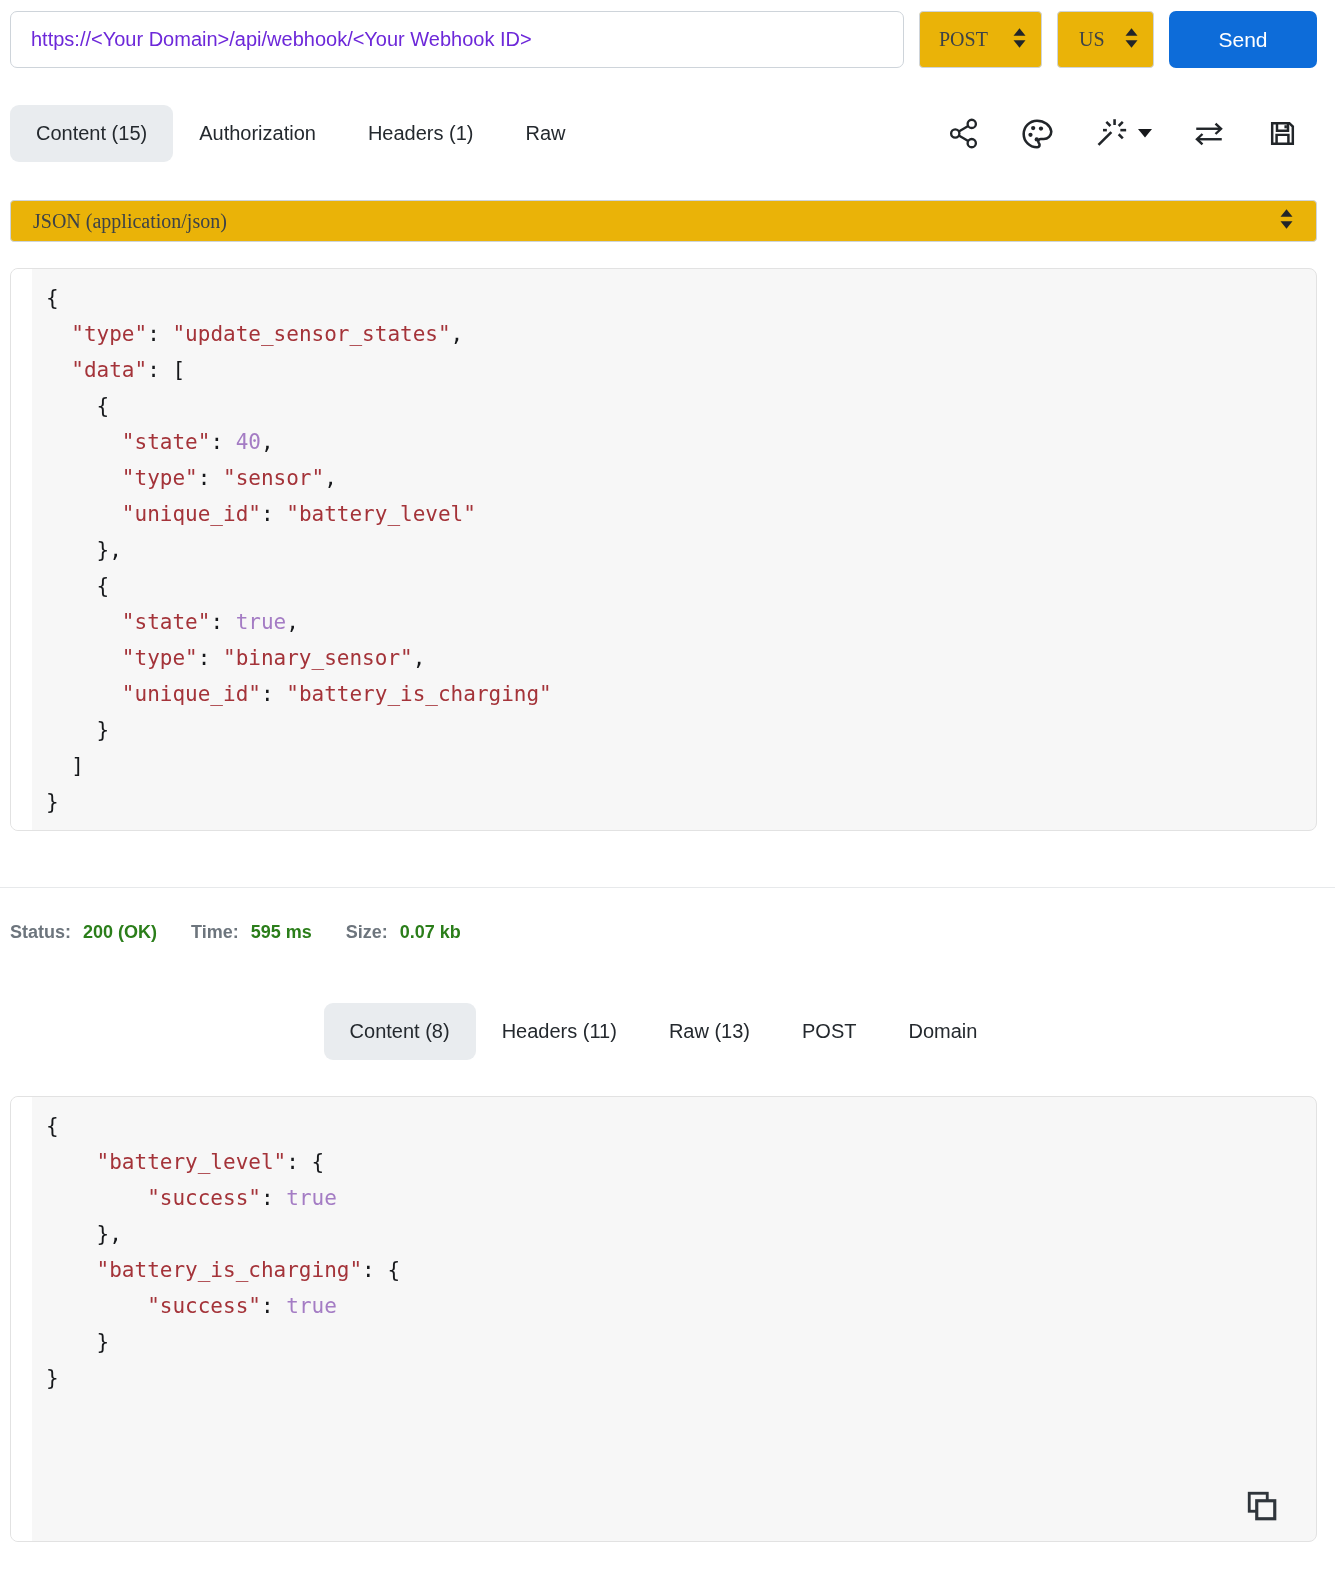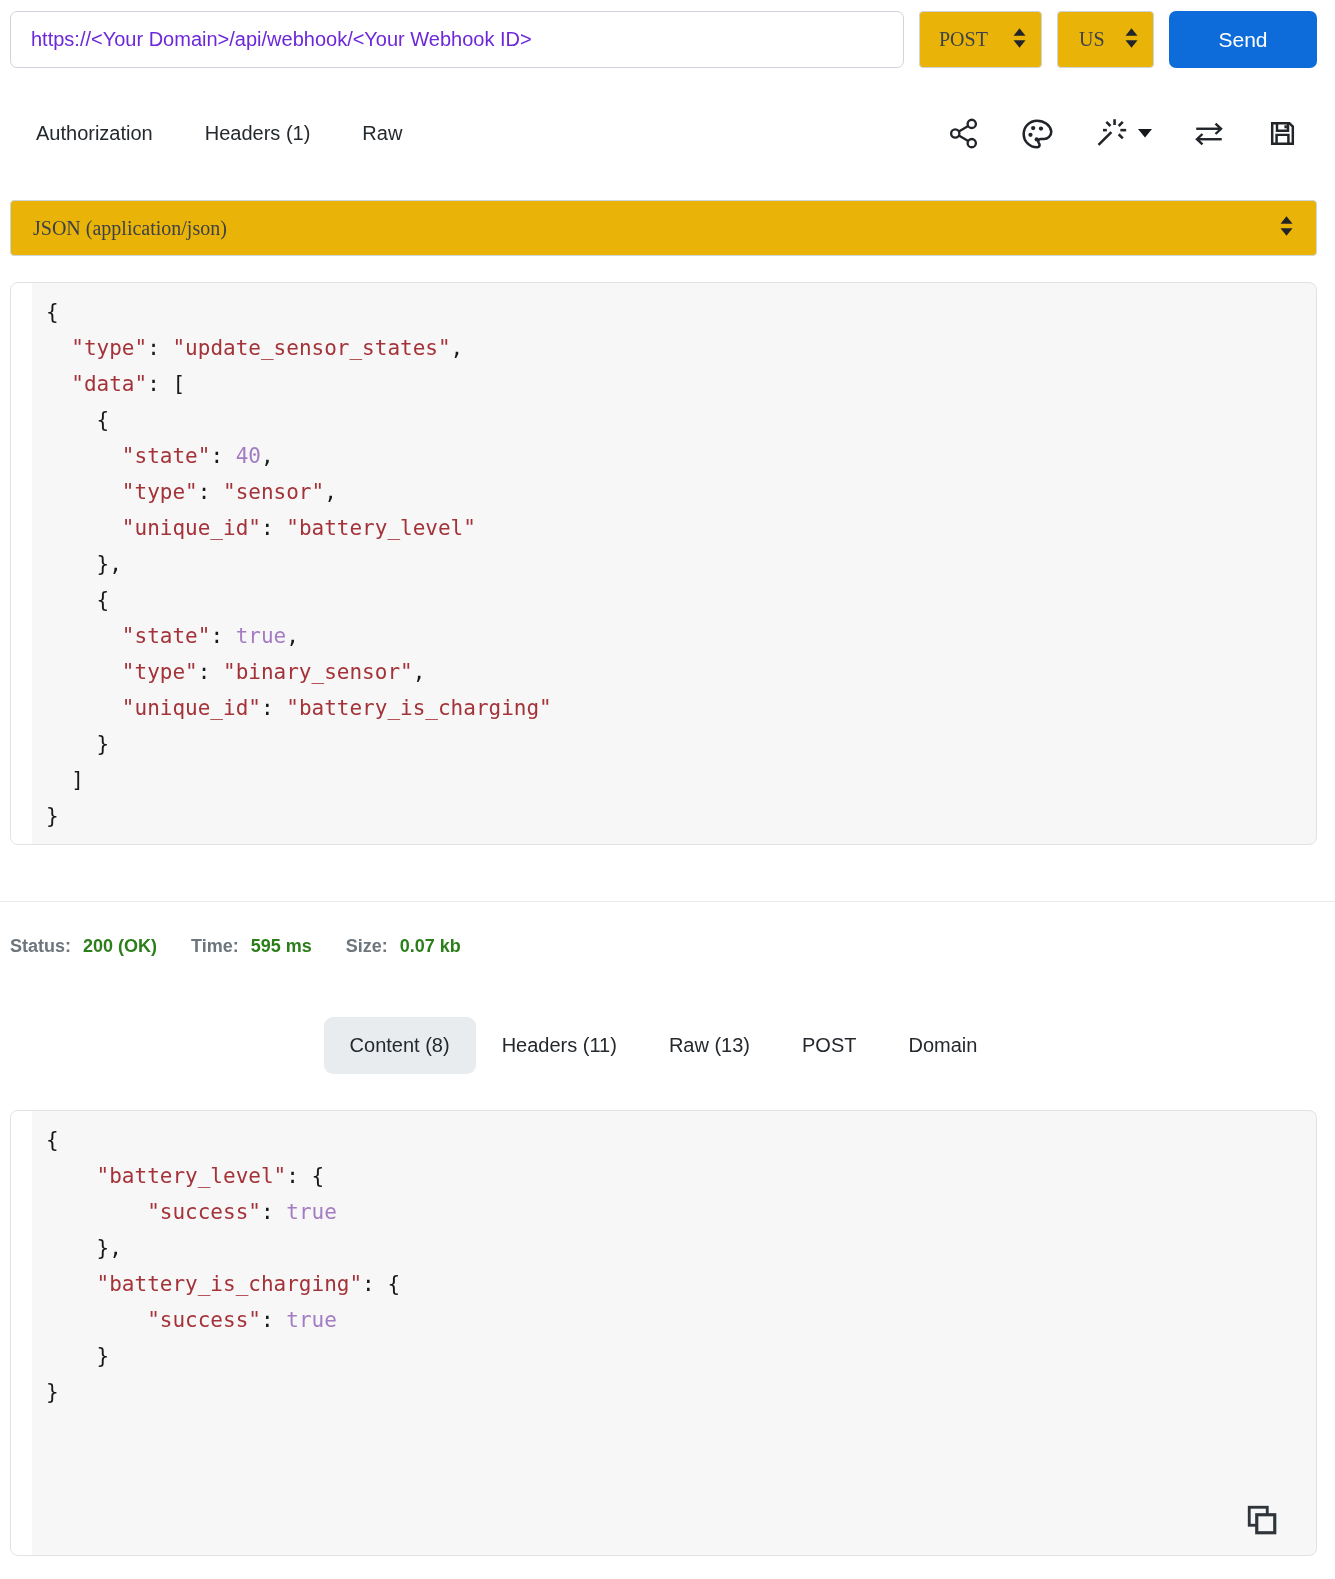--- a/index.html
+++ b/index.html
@@ -51,21 +51,21 @@
   .tab{
     height:57px;display:flex;align-items:center;padding:0 26px;
     font-size:20px;color:var(--ink);border-radius:9px;cursor:pointer;white-space:nowrap;
   }
   .tab.active{background:var(--pill);}
   .toolbar{margin-left:auto;display:flex;align-items:center;gap:40px;margin-right:18px;}
   .icon-btn{background:none;border:none;padding:0;cursor:pointer;display:flex;align-items:center;color:#212529;}
   .icon-btn svg{display:block;}
 
   
-  .select.wide{margin-top:38px;height:56px;padding-left:22px;}
+  .select.wide{margin-top:38px;height:42px;padding-left:22px;}
   .select.wide .arrows{right:22px;}
 
   
   .codeblock{
     position:relative;margin-top:26px;border:1px solid var(--block-border);
     border-radius:8px;background:var(--block-bg);overflow:hidden;
   }
   .codeblock .gutter{
     position:absolute;left:0;top:0;bottom:0;width:21px;background:#ffffff;
   }
@@ -118,20 +118,21 @@
           <polygon points="7,0 12.6,7 1.4,7"></polygon>
           <polygon points="7,18 12.6,11 1.4,11"></polygon>
         </svg>
       </span>
     </div>
     <button class="send-btn">Send</button>
   </div>
 
   <div class="tabs-row">
     <div class="tabs" id="request-tabs">
+        <div class="tab active">Content (15)</div>
         <div class="tab">Authorization</div>
         <div class="tab">Headers (1)</div>
         <div class="tab">Raw</div>
       </div>
     <div class="toolbar">
       <button class="icon-btn">
         <span>
           <svg width="33" height="33" viewBox="0 0 24 24" fill="none" stroke="currentColor" stroke-width="1.7">
             <circle cx="18" cy="5" r="3"></circle>
             <circle cx="6" cy="12" r="3"></circle>

